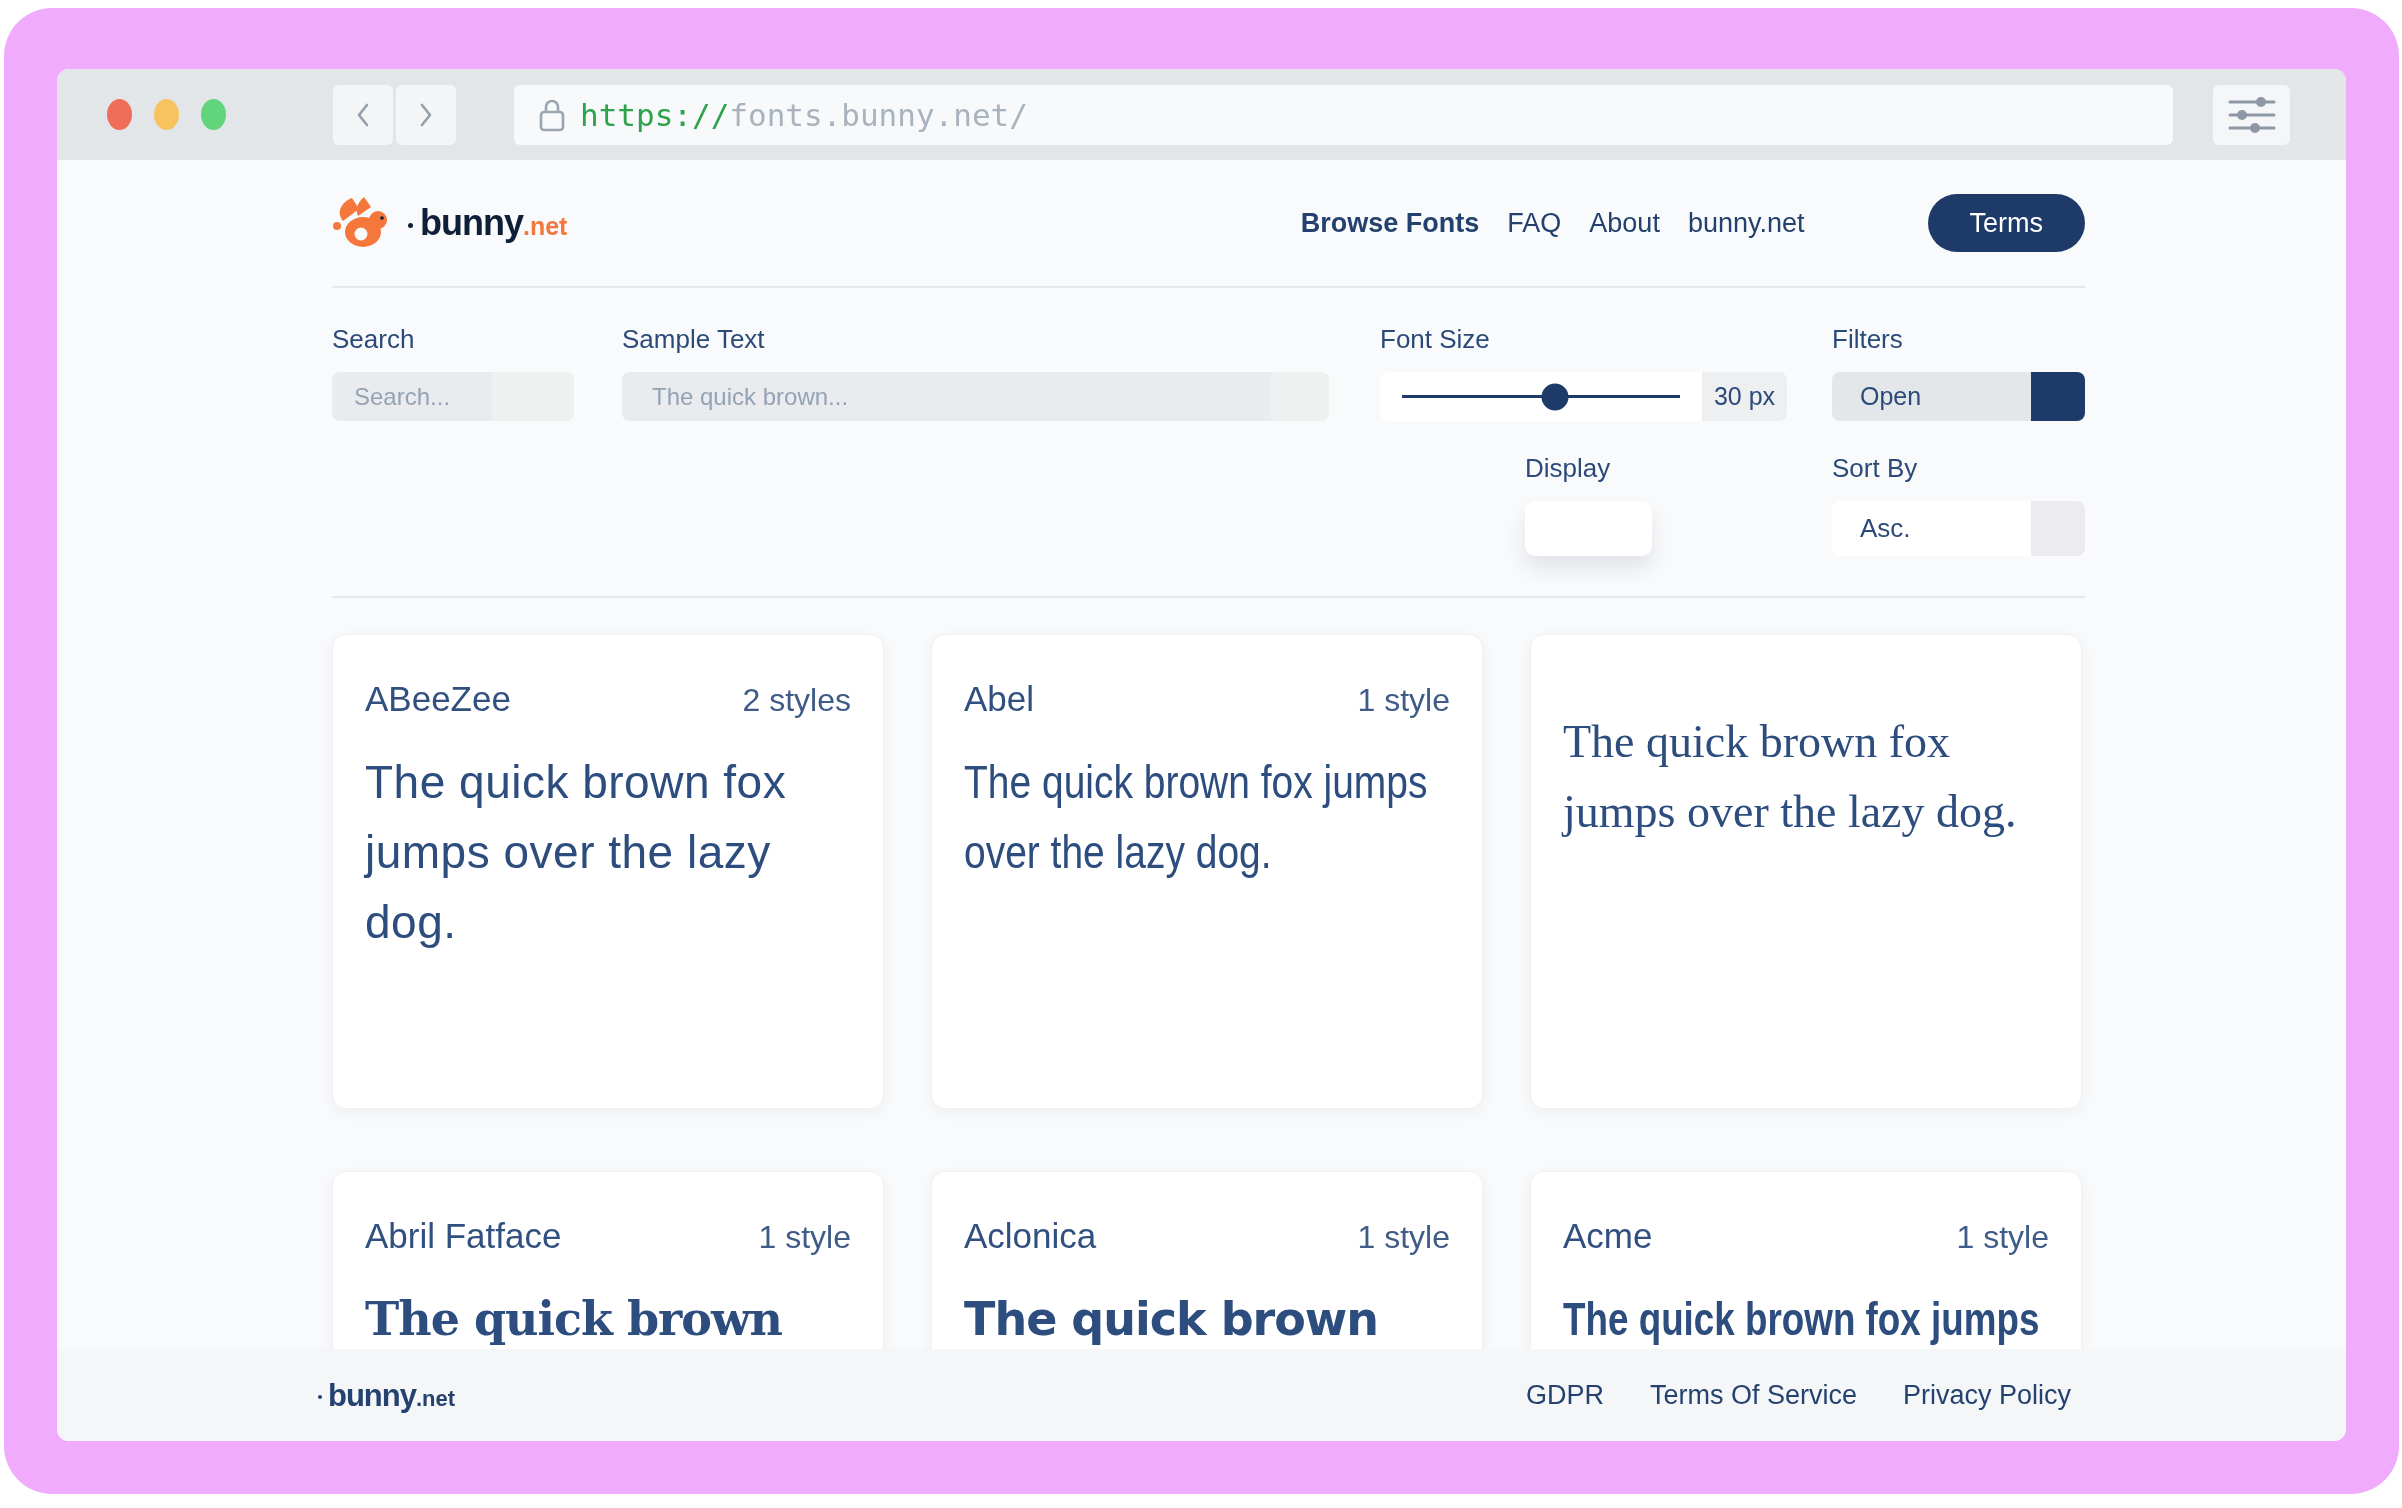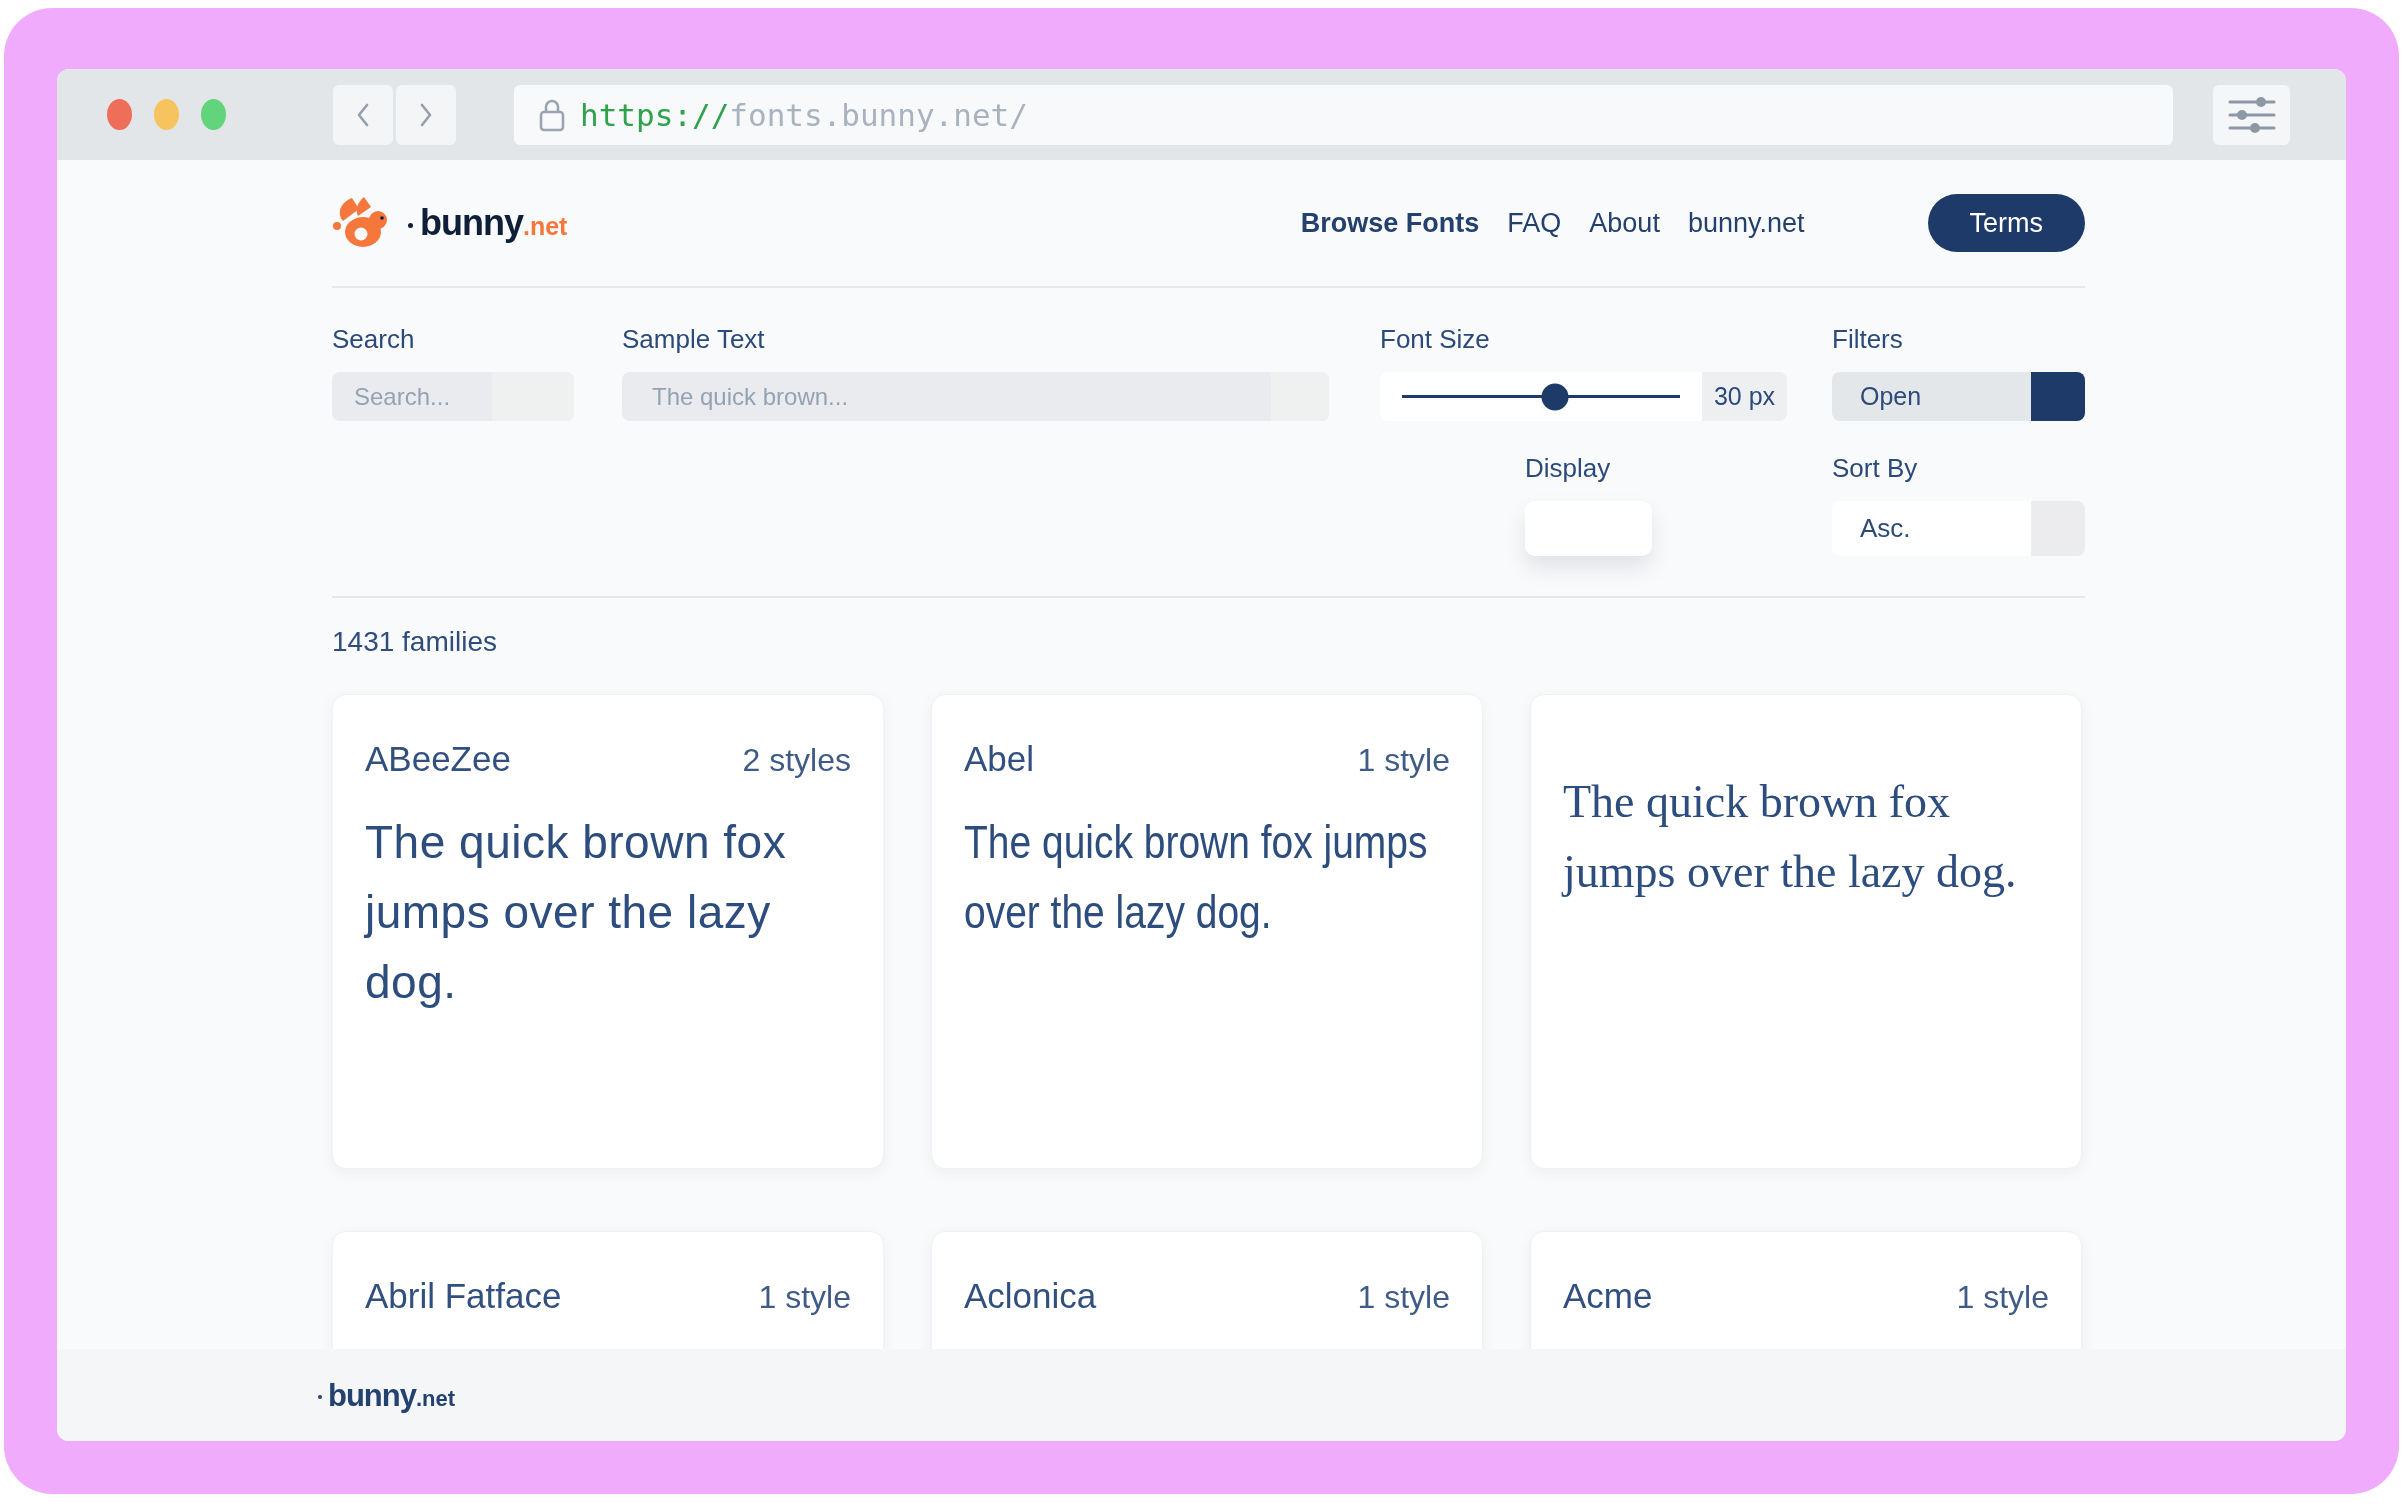--- a/index.html
+++ b/index.html
@@ -216,21 +216,20 @@
           <div class="flabel">Sort By</div>
           <div class="sort-wrap">
             <div class="sort-value">Asc.</div>
             <span class="sort-cap"></span>
           </div>
         </div>
 
       </div>
 
       <div class="container">
-        <div class="families-count">1431 families</div>
 
         <div class="font-grid">
 
           <article class="card">
             <div class="card-head">
               <span class="font-name">ABeeZee</span>
               <span class="font-styles">2 styles</span>
             </div>
             <div class="preview pv-abeezee">The quick brown fox jumps over the lazy dog.</div>
           </article>
@@ -272,18 +271,23 @@
           </article>
 
         </div>
       </div>
 
     </div>
 
     <div class="site-footer">
       <div class="footer-inner">
         <span class="footer-brand"><span>bunny</span><span class="suffix">.net</span></span>
+        <div class="footer-links">
+          <a class="footer-link">GDPR</a>
+          <a class="footer-link">Terms Of Service</a>
+          <a class="footer-link">Privacy Policy</a>
+        </div>
       </div>
     </div>
 
   </div>
 </div>
 
 
 </body></html>

